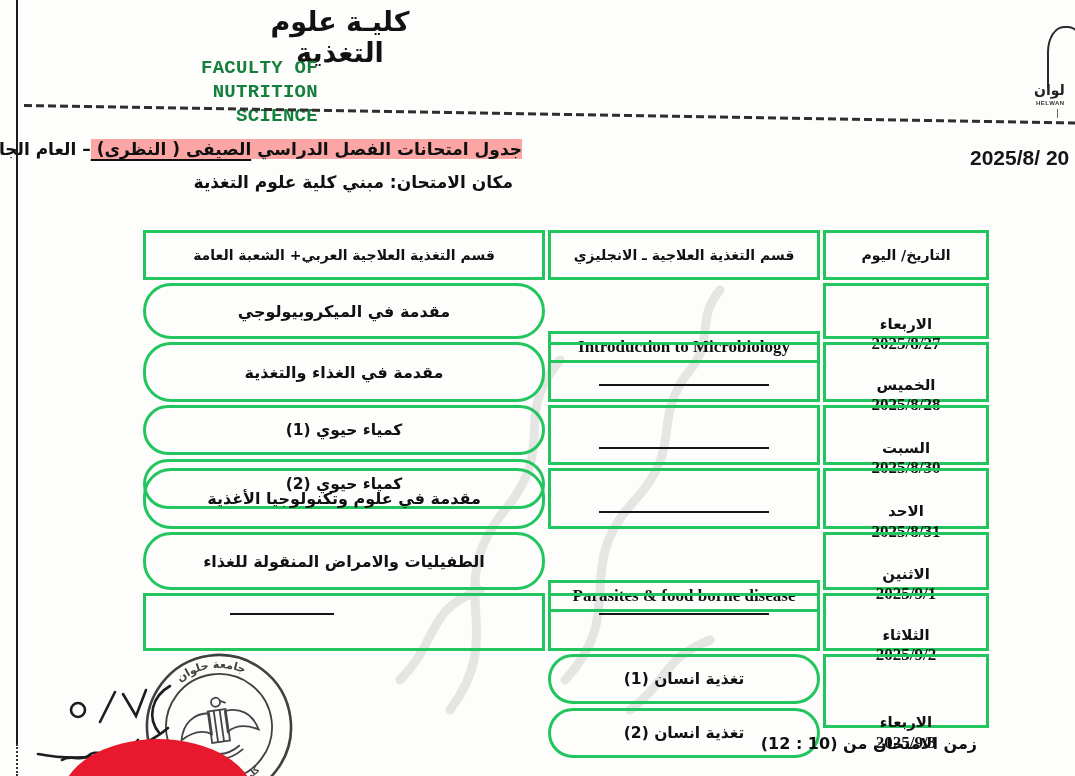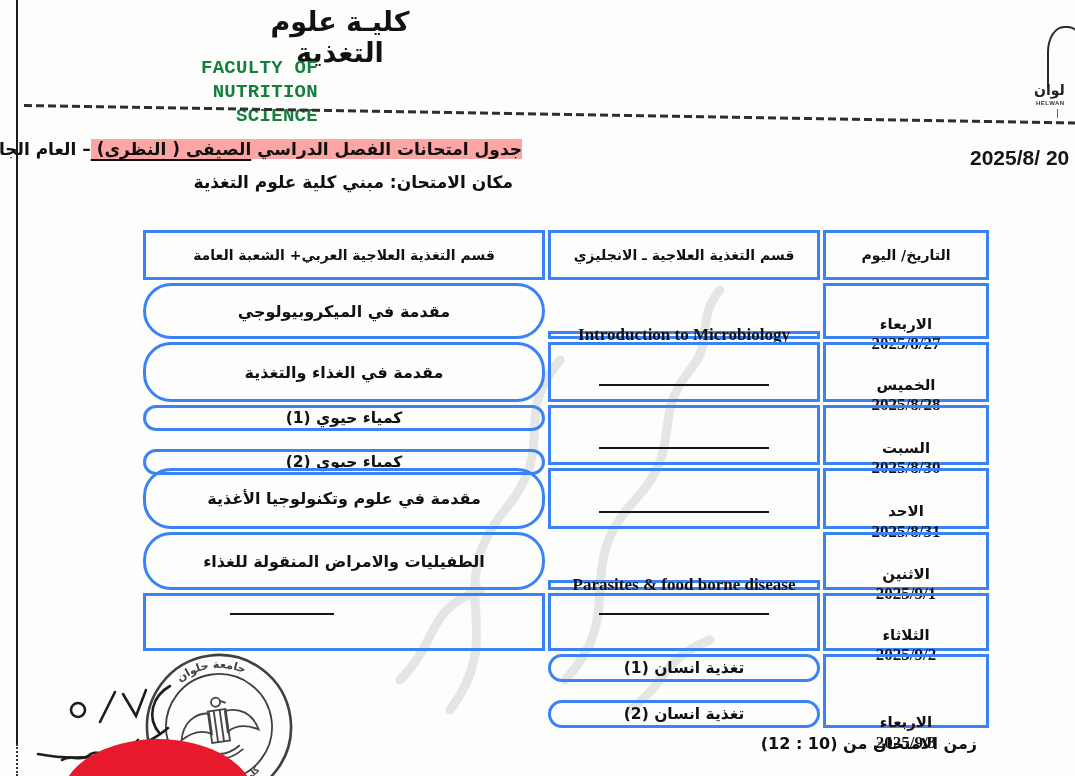--- a/index.html
+++ b/index.html
@@ -53,30 +53,30 @@
   }
   
   .watermark{position:absolute;left:330px;top:210px;z-index:1;opacity:.55;}
   
   .exam-table{
     position:absolute;left:143px;top:230px;z-index:2;direction:rtl;
     display:grid;grid-template-columns:166px 272px 402px;
     grid-template-rows:50px 56px 60px 60px 61px 58px 58px 74px;gap:3px;
   }
   .cell{
-    border:3px solid #3b82f6;display:flex;flex-direction:column;
+    border:3px solid #22c55e;display:flex;flex-direction:column;
     align-items:center;justify-content:center;text-align:center;
-    padding:1px 4px;box-sizing:border-box;background:transparent;
+    padding:13px 4px;box-sizing:border-box;background:transparent;
   }
   .hdr{font-size:14px;font-weight:bold;line-height:1.2;}
   .day{font-size:15px;font-weight:bold;line-height:1.25;margin-top:48px;}
   .dnum{font-family:"Liberation Serif",serif;direction:ltr;font-size:17px;font-weight:bold;line-height:1.3;}
   .course-ar{font-size:16px;font-weight:bold;border-radius:28px;}
   .course-en{font-family:"Liberation Serif",serif;direction:ltr;font-size:17px;font-weight:bold;line-height:1.35;margin-top:48px;}
-  .split{border:none;padding:0;display:grid;grid-template-rows:1fr 1fr;gap:18px;}
+  .split{border:none;padding:0;display:grid;grid-template-rows:1fr 1fr;gap:4px;}
   .split .cell{font-size:15.5px;}
   .dash{height:2px;background:#161616;width:170px;}
   .dash-ar{width:104px;transform:translateX(-62px);}
   .pos-low{justify-content:flex-end;padding-bottom:13px;}
   .pos-high{justify-content:flex-start;padding-top:17px;}
   .top-anchored{justify-content:flex-start;padding-top:8px;}
   
   .footer-note{
     position:absolute;right:98px;top:734px;direction:rtl;white-space:nowrap;
     font-size:16px;font-weight:bold;color:#101010;z-index:2;

